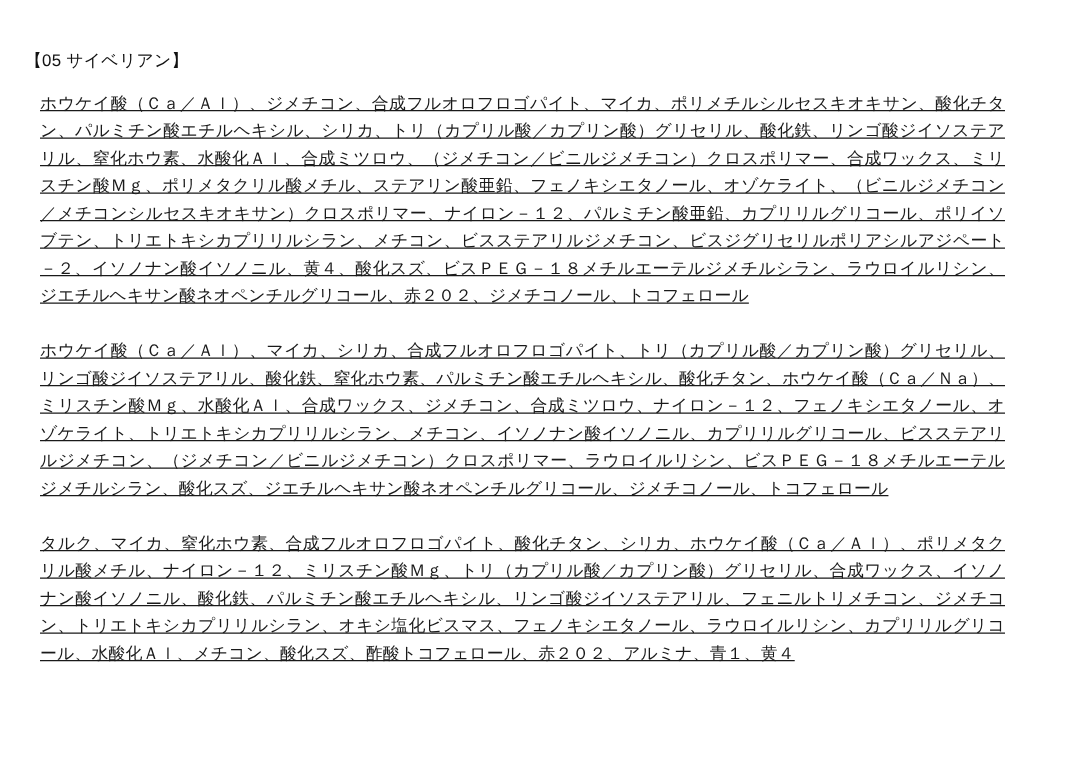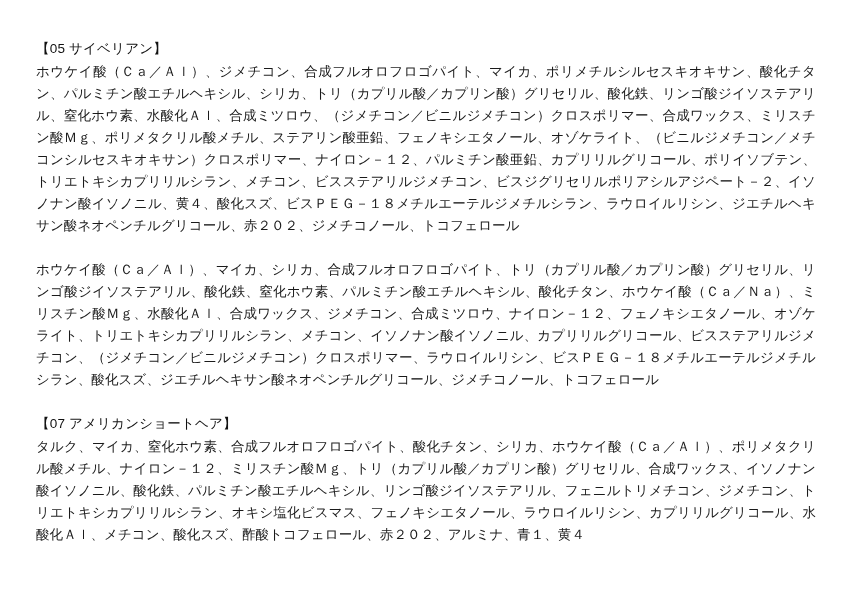--- a/index.html
+++ b/index.html
@@ -11,21 +11,21 @@
     width: 858px;
     height: 614px;
     font-family: "Liberation Sans", sans-serif;
     color: #1a1a1a;
     overflow: hidden;
   }
   .page {
     box-sizing: border-box;
     width: 858px;
     height: 614px;
-    padding: 38px 42px 10px 36px;
+    padding: 38px 42px 10px 20px;
     background: #ffffff;
   }
   .section {
     margin-bottom: 22px;
   }
   .section:last-child {
     margin-bottom: 0;
   }
   .section-heading {
     font-size: 13.5px;
@@ -33,38 +33,38 @@
     font-weight: 400;
     letter-spacing: 0.2px;
     color: #111111;
     margin: 0 0 1px 0;
   }
   .section-body {
     font-size: 13.5px;
     line-height: 1.63;
     letter-spacing: 0.1px;
     color: #1a1a1a;
-    margin: 0;
+    margin: 12px;
     text-align: justify;
     text-justify: inter-character;
     word-break: break-all;
+    text-decoration: underline;
   }
 </style>
 </head>
 <body>
 
 <div class="page">
 
   <div class="section">
     <p class="section-heading">【05 サイベリアン】</p>
     <p class="section-body">ホウケイ酸（Ｃａ／Ａｌ）、ジメチコン、合成フルオロフロゴパイト、マイカ、ポリメチルシルセスキオキサン、酸化チタン、パルミチン酸エチルヘキシル、シリカ、トリ（カプリル酸／カプリン酸）グリセリル、酸化鉄、リンゴ酸ジイソステアリル、窒化ホウ素、水酸化Ａｌ、合成ミツロウ、（ジメチコン／ビニルジメチコン）クロスポリマー、合成ワックス、ミリスチン酸Ｍｇ、ポリメタクリル酸メチル、ステアリン酸亜鉛、フェノキシエタノール、オゾケライト、（ビニルジメチコン／メチコンシルセスキオキサン）クロスポリマー、ナイロン－１２、パルミチン酸亜鉛、カプリリルグリコール、ポリイソブテン、トリエトキシカプリリルシラン、メチコン、ビスステアリルジメチコン、ビスジグリセリルポリアシルアジペート－２、イソノナン酸イソノニル、黄４、酸化スズ、ビスＰＥＧ－１８メチルエーテルジメチルシラン、ラウロイルリシン、ジエチルヘキサン酸ネオペンチルグリコール、赤２０２、ジメチコノール、トコフェロール</p>
   </div>
 
   <div class="section">
     <p class="section-body">ホウケイ酸（Ｃａ／Ａｌ）、マイカ、シリカ、合成フルオロフロゴパイト、トリ（カプリル酸／カプリン酸）グリセリル、リンゴ酸ジイソステアリル、酸化鉄、窒化ホウ素、パルミチン酸エチルヘキシル、酸化チタン、ホウケイ酸（Ｃａ／Ｎａ）、ミリスチン酸Ｍｇ、水酸化Ａｌ、合成ワックス、ジメチコン、合成ミツロウ、ナイロン－１２、フェノキシエタノール、オゾケライト、トリエトキシカプリリルシラン、メチコン、イソノナン酸イソノニル、カプリリルグリコール、ビスステアリルジメチコン、（ジメチコン／ビニルジメチコン）クロスポリマー、ラウロイルリシン、ビスＰＥＧ－１８メチルエーテルジメチルシラン、酸化スズ、ジエチルヘキサン酸ネオペンチルグリコール、ジメチコノール、トコフェロール</p>
   </div>
 
   <div class="section">
-    <p class="section-heading">【07 アメリカンショートヘア】</p>
     <p class="section-body">タルク、マイカ、窒化ホウ素、合成フルオロフロゴパイト、酸化チタン、シリカ、ホウケイ酸（Ｃａ／Ａｌ）、ポリメタクリル酸メチル、ナイロン－１２、ミリスチン酸Ｍｇ、トリ（カプリル酸／カプリン酸）グリセリル、合成ワックス、イソノナン酸イソノニル、酸化鉄、パルミチン酸エチルヘキシル、リンゴ酸ジイソステアリル、フェニルトリメチコン、ジメチコン、トリエトキシカプリリルシラン、オキシ塩化ビスマス、フェノキシエタノール、ラウロイルリシン、カプリリルグリコール、水酸化Ａｌ、メチコン、酸化スズ、酢酸トコフェロール、赤２０２、アルミナ、青１、黄４</p>
   </div>
 
 </div>
 
 </body></html>

